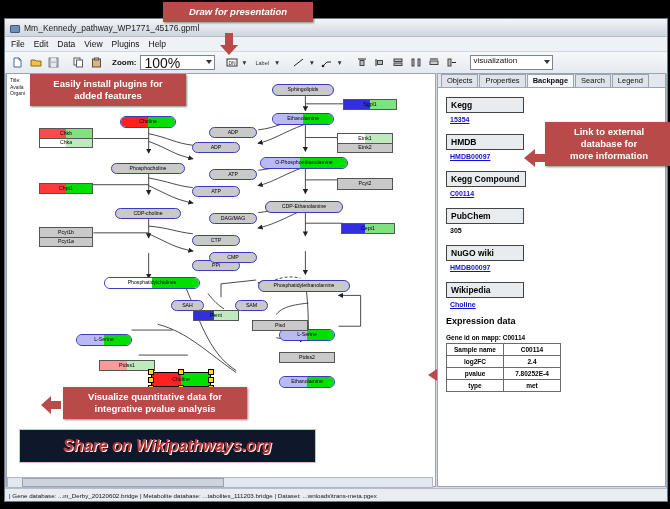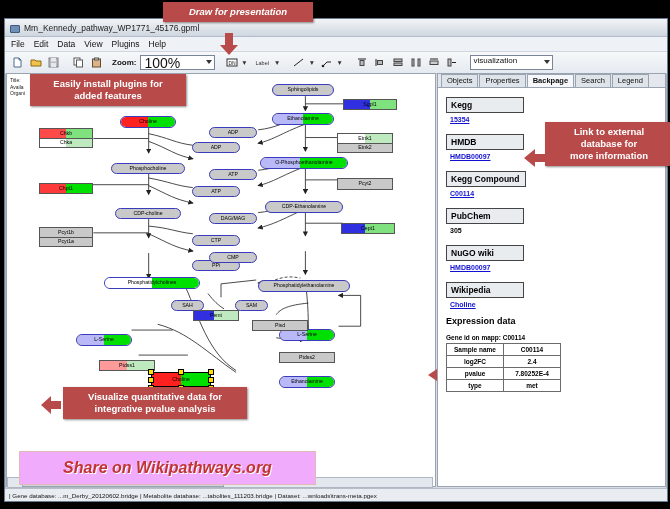--- a/index.html
+++ b/index.html
@@ -471,21 +471,21 @@
               <i style="width:50%;background:#ff9a9a"></i>
               <i style="width:50%;background:#bfe9bf"></i>
             </span>
           <span class="lbl">Ptdss1</span>
           </div>
 
         <div class="node gene" style="left:272px;top:278px;width:56px;height:11px">
           <span class="lbl">Ptdss2</span>
           </div>
 
-        <div style="position:absolute;left:12px;top:377px;width:295px;height:32px;background:#f0abfc;border:1px solid #e2b8b8;
+        <div style="position:absolute;left:12px;top:355px;width:295px;height:32px;background:#0f172a;border:1px solid #e2b8b8;
                     display:flex;align-items:center;justify-content:center;z-index:12">
           <span style="font-size:16px;font-weight:bold;font-style:italic;color:#c03434;text-shadow:1px 1px 0 #fff;">Share on Wikipathways.org</span>
         </div>
 
         <div class="callout" style="left:23px;top:0px;width:140px;">
           <div>Easily install plugins for</div>
           <div>added features</div>
         </div>
 
         <div class="callout" style="left:56px;top:313px;width:168px;">

